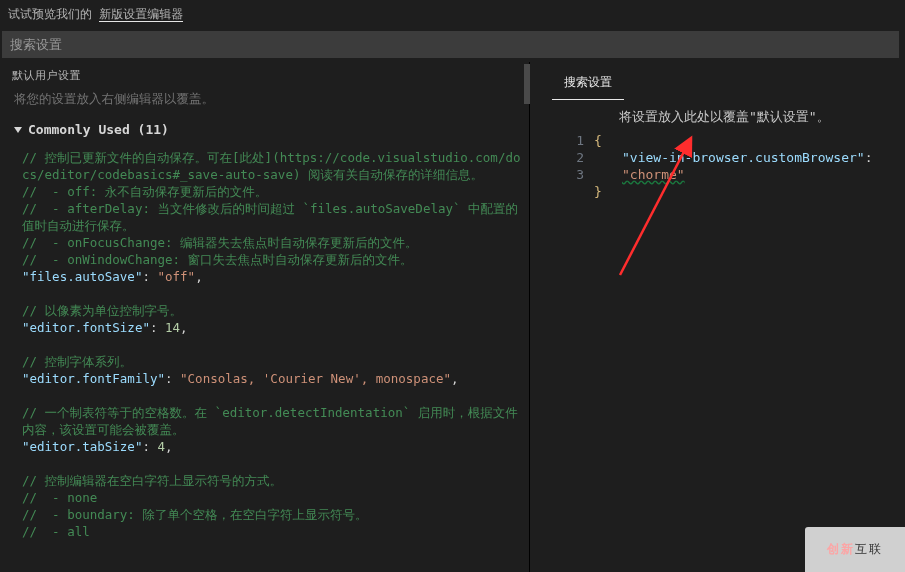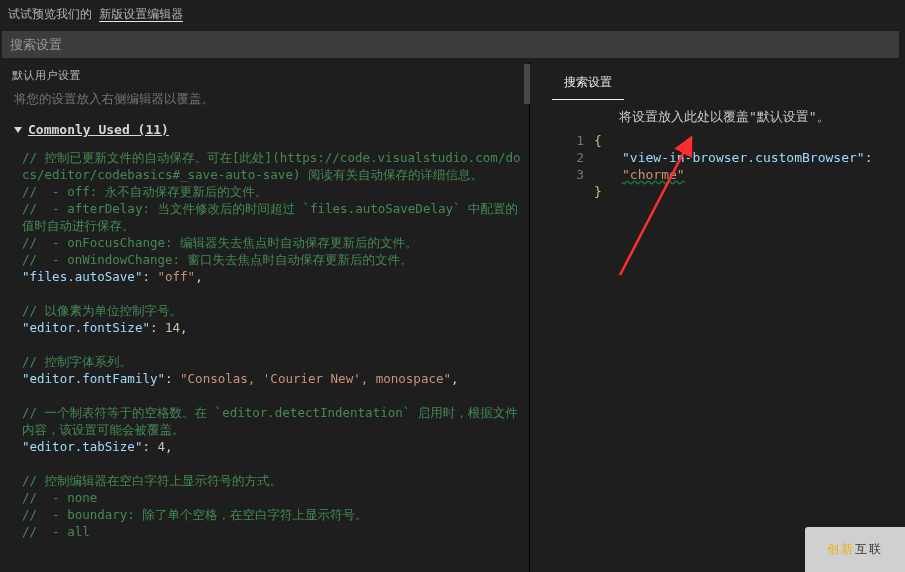--- a/index.html
+++ b/index.html
@@ -52,21 +52,20 @@
     padding: 2px 14px 10px 14px;
     font-size: 12.5px;
   }
   .group-header {
     color: #d7d7d7;
     font-weight: bold;
     font-size: 13px;
     padding: 4px 14px 8px 14px;
     display: flex;
     align-items: center;
-    text-decoration: underline;
   }
   .chev {
     display:inline-block;
     width:0;height:0;
     border-left:4px solid transparent;
     border-right:4px solid transparent;
     border-top:6px solid #d7d7d7;
     margin-right:6px;
   }
   .left-code {
@@ -139,21 +138,21 @@
     height: 45px;
     background: rgba(240,240,240,.85);
     display: flex;
     align-items: center;
     justify-content: center;
     font-size: 12px;
     color: #333;
     letter-spacing: 2px;
     border-top-left-radius: 3px;
   }
-  .watermark span.orange { color: #eab308; font-weight: normal; }
+  .watermark span.orange { color: #fca5a5; font-weight: bold; }
   .sash {
     width: 4px;
     background: transparent;
     cursor: col-resize;
   }
   .scrollhint {
     position:absolute;
     left: 524px;
     top: 64px;
     width: 6px;

